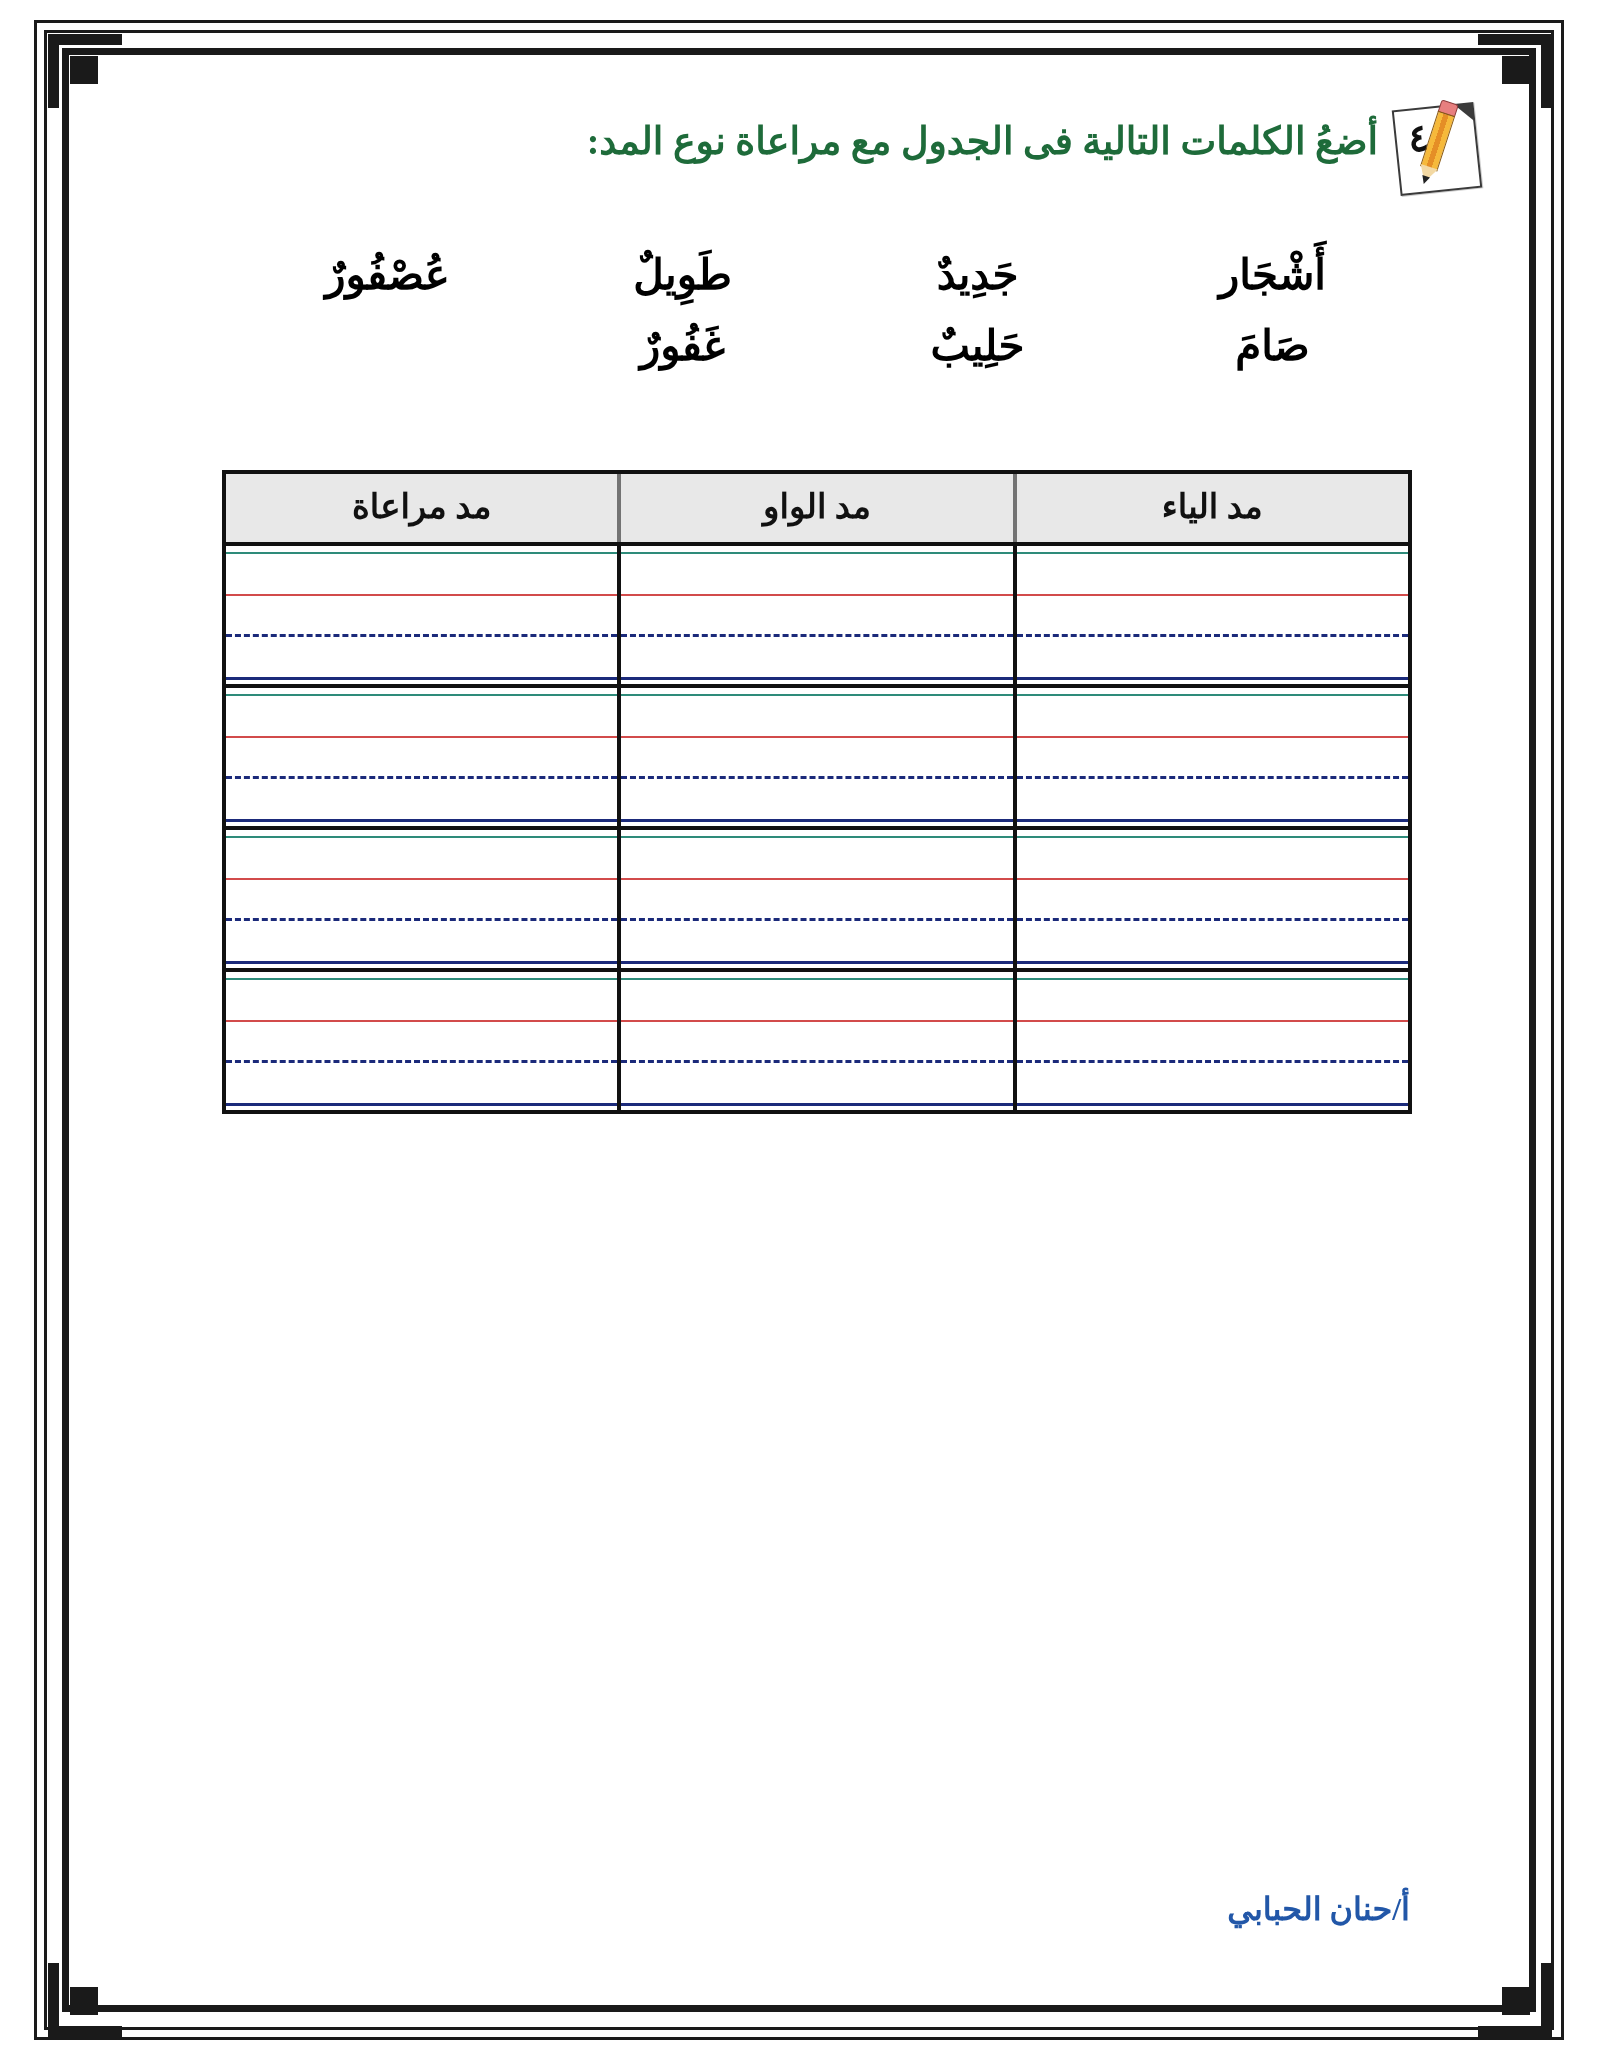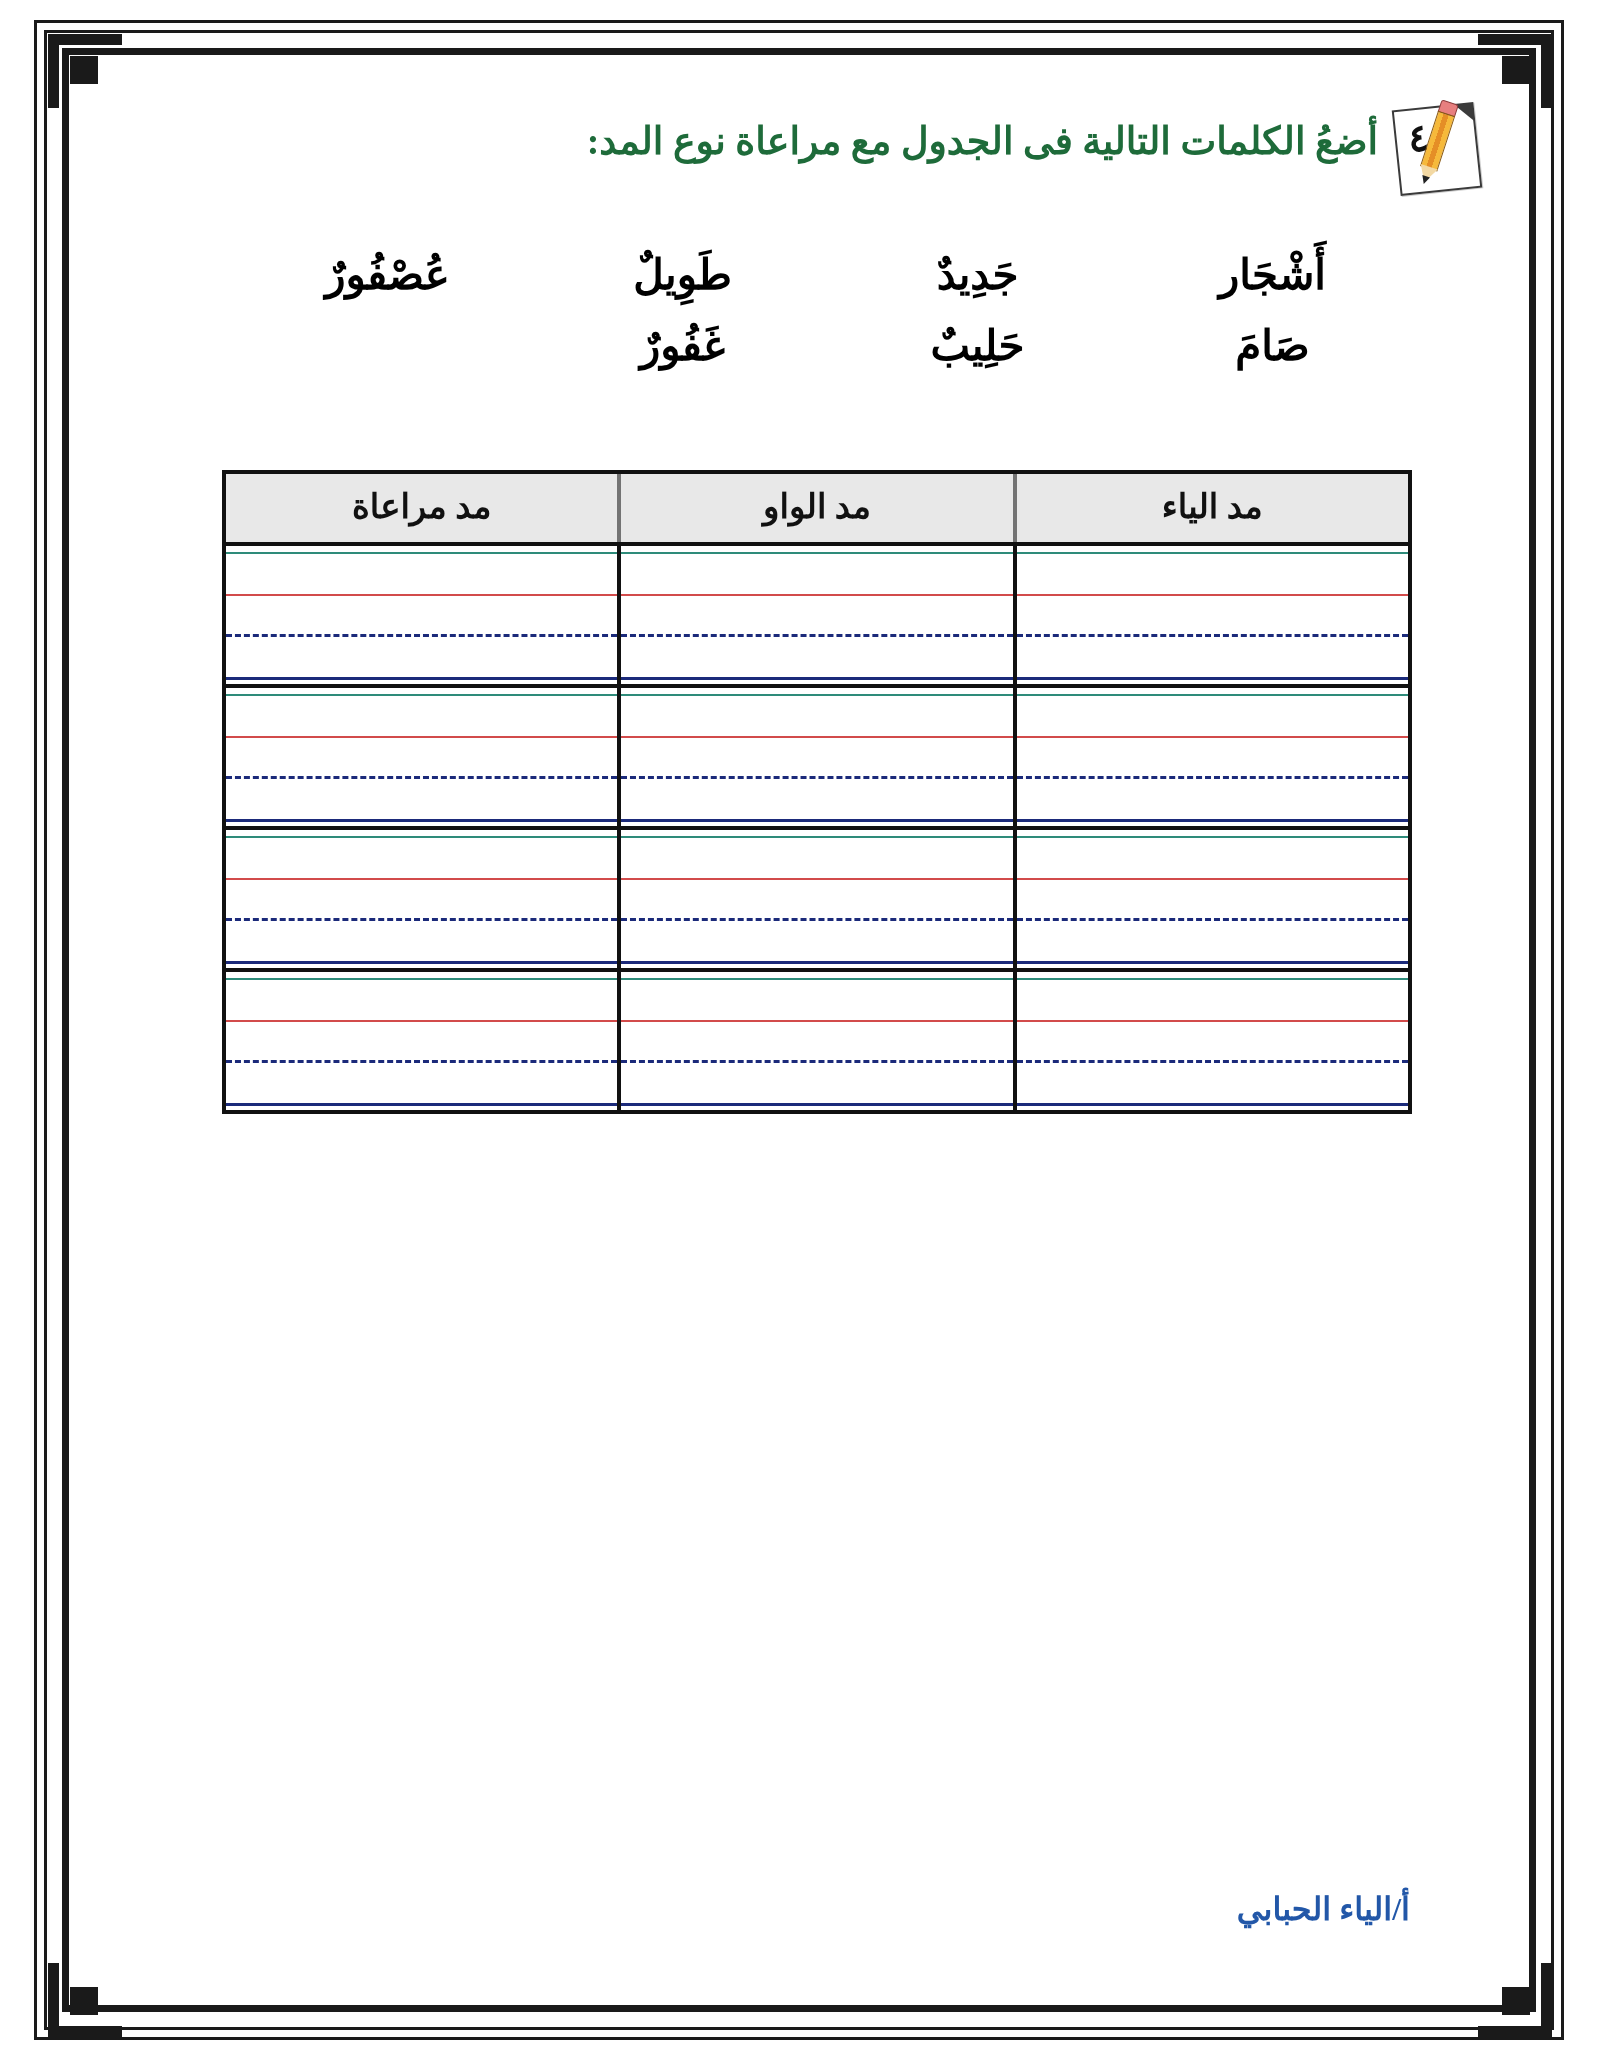--- a/index.html
+++ b/index.html
@@ -416,15 +416,15 @@
       </div>
       <div class="tcell">
         <div class="rule rule-top"></div>
           <div class="rule rule-red"></div>
           <div class="rule rule-dash"></div>
           <div class="rule rule-bottom"></div>
       </div>
     </div>
   </div>
 
-  <div class="author">أ/الياء الحبابي</div>
+  <div class="author">أ/حنان الحبابي</div>
 
 </div>
 
 </body></html>

